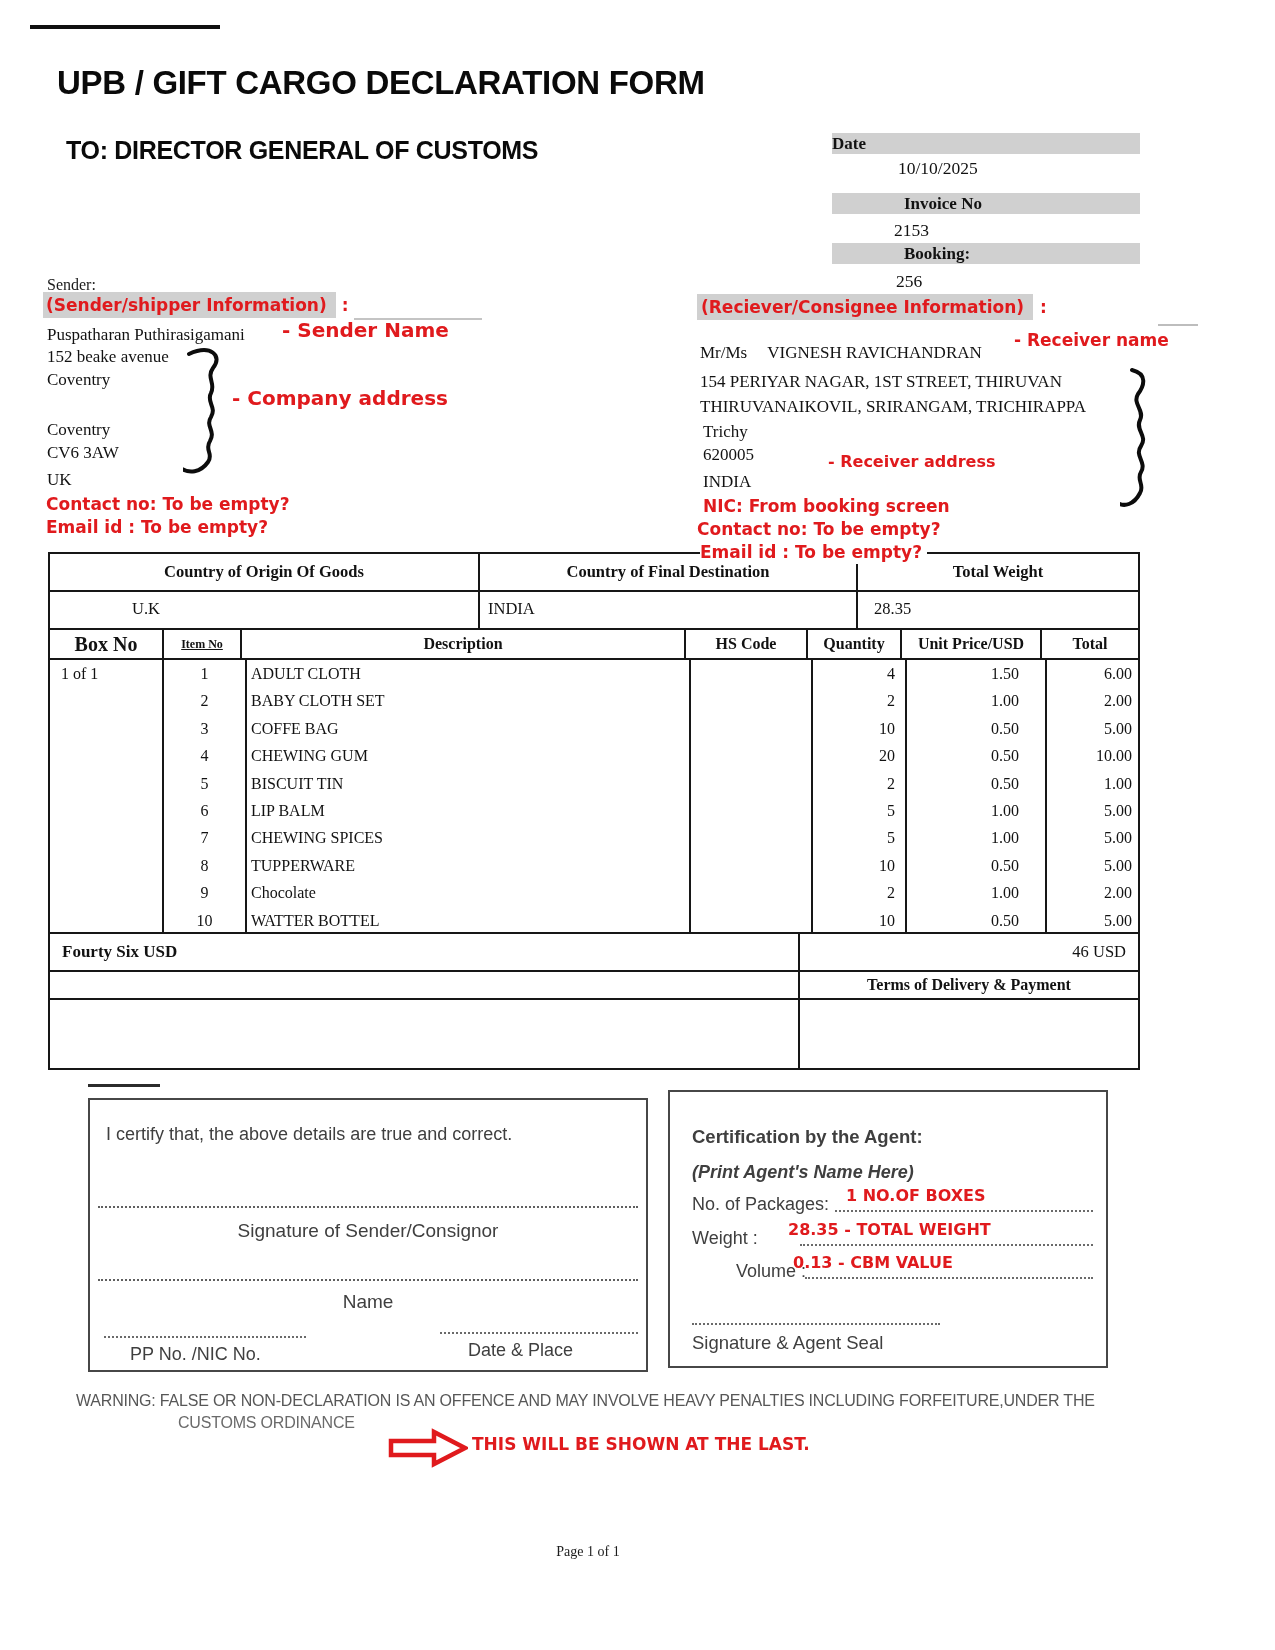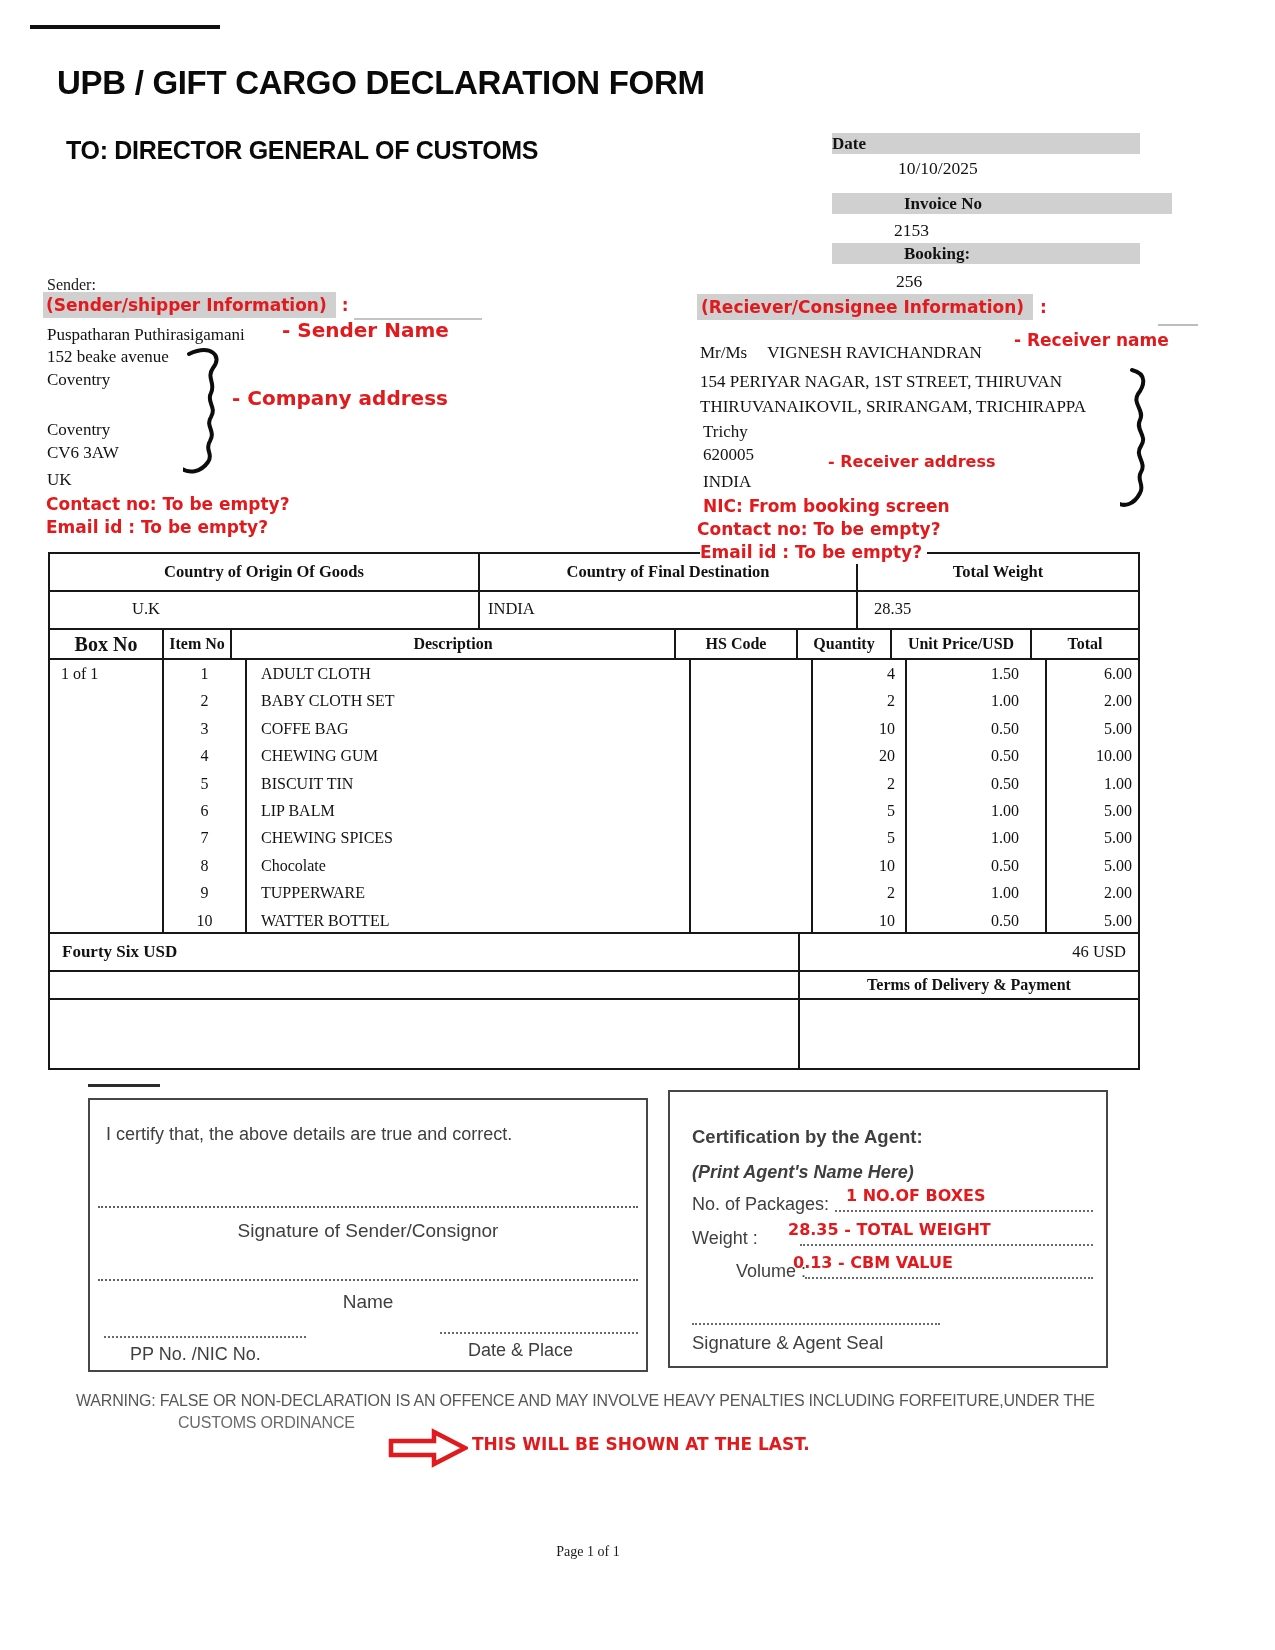--- a/index.html
+++ b/index.html
@@ -31,21 +31,21 @@
 <div class="page">
 
   <div class="abs" style="left:30px;top:25px;width:190px;height:4px;background:#101010;"></div>
 
   <div class="abs title" style="left:57px;top:64px;font-size:33px;">UPB / GIFT CARGO DECLARATION FORM</div>
   <div class="abs title" style="left:66px;top:136px;font-size:25px;text-align:center;">TO: DIRECTOR GENERAL OF CUSTOMS</div>
 
   <div class="abs hl bold serif" style="left:832px;top:133px;width:308px;height:21px;line-height:21px;font-size:17px;box-sizing:border-box;">Date</div>
   <div class="abs serif" style="left:832px;top:157px;width:308px;height:22px;line-height:22px;font-size:17.5px;padding-left:66px;box-sizing:border-box;">10/10/2025</div>
 
-  <div class="abs hl bold serif" style="left:832px;top:193px;width:340px;height:21px;line-height:21px;font-size:17px;padding-left:72px;box-sizing:border-box;">Invoice No</div>
+  <div class="abs hl bold serif" style="left:832px;top:193px;width:308px;height:21px;line-height:21px;font-size:17px;padding-left:72px;box-sizing:border-box;">Invoice No</div>
   <div class="abs serif" style="left:832px;top:219px;width:308px;height:22px;line-height:22px;font-size:17.5px;padding-left:62px;box-sizing:border-box;">2153</div>
 
   <div class="abs hl bold serif" style="left:832px;top:243px;width:308px;height:21px;line-height:21px;font-size:17px;padding-left:72px;box-sizing:border-box;">Booking:</div>
   <div class="abs serif" style="left:832px;top:270px;width:308px;height:22px;line-height:22px;font-size:17.5px;padding-left:64px;box-sizing:border-box;">256</div>
 
   <div class="abs serif" style="left:47px;top:276px;font-size:16px;color:#1a1a1a;z-index:1;">Sender:</div>
   <div class="abs" style="left:43px;top:292px;z-index:2;white-space:nowrap;">
     <span class="hl red" style="display:inline-block;font-size:17px;line-height:26px;padding:0 9px 0 3px;">(Sender/shipper Information)</span><span class="red" style="font-size:17px;margin-left:6px;">:</span>
   </div>
   <div class="abs" style="left:354px;top:318px;width:128px;height:2px;background:#c4c4c4;"></div>
@@ -101,21 +101,21 @@
     </div>
 
     <div class="trow" style="height:38px;">
       <div class="tcell brd" style="width:430px;line-height:34px;font-size:16.5px;padding-left:82px;">U.K</div>
       <div class="tcell brd" style="width:378px;line-height:34px;font-size:16.5px;padding-left:8px;">INDIA</div>
       <div class="tcell" style="flex:1;line-height:34px;font-size:16.5px;padding-left:16px;">28.35</div>
     </div>
 
     <div class="trow" style="height:30px;">
       <div class="tcell brd bold ctr" style="width:114px;line-height:28px;font-size:20px;">Box No</div>
-      <div class="tcell brd bold ctr" style="width:68px;line-height:28px;font-size:16px;">Item No</div>
+      <div class="tcell brd bold ctr" style="width:78px;line-height:28px;font-size:12px;text-decoration:underline;">Item No</div>
       <div class="tcell brd bold ctr" style="width:444px;line-height:28px;font-size:16px;">Description</div>
       <div class="tcell brd bold ctr" style="width:122px;line-height:28px;font-size:16px;">HS Code</div>
       <div class="tcell brd bold ctr" style="width:94px;line-height:28px;font-size:16px;">Quantity</div>
       <div class="tcell brd bold ctr" style="width:140px;line-height:28px;font-size:16px;">Unit Price/USD</div>
       <div class="tcell bold ctr" style="flex:1;line-height:28px;font-size:16px;">Total</div>
     </div>
 
     <div class="trow" style="height:274px;">
       <div class="tcell brd" style="width:114px;">
         <div class="icell" style="padding-left:11px;">1 of 1</div>
@@ -125,30 +125,30 @@
         <div class="icell">2</div>
         <div class="icell">3</div>
         <div class="icell">4</div>
         <div class="icell">5</div>
         <div class="icell">6</div>
         <div class="icell">7</div>
         <div class="icell">8</div>
         <div class="icell">9</div>
         <div class="icell">10</div>
       </div>
-      <div class="tcell brd" style="width:444px;padding-left:14px;">
+      <div class="tcell brd" style="width:444px;padding-left:4px;">
         <div class="icell">ADULT CLOTH</div>
         <div class="icell">BABY CLOTH SET</div>
         <div class="icell">COFFE BAG</div>
         <div class="icell">CHEWING GUM</div>
         <div class="icell">BISCUIT TIN</div>
         <div class="icell">LIP BALM</div>
         <div class="icell">CHEWING SPICES</div>
+        <div class="icell">TUPPERWARE</div>
         <div class="icell">Chocolate</div>
-        <div class="icell">TUPPERWARE</div>
         <div class="icell">WATTER BOTTEL</div>
       </div>
       <div class="tcell brd" style="width:122px;"></div>
       <div class="tcell brd rgt" style="width:94px;padding-right:10px;">
         <div class="icell">4</div>
         <div class="icell">2</div>
         <div class="icell">10</div>
         <div class="icell">20</div>
         <div class="icell">2</div>
         <div class="icell">5</div>

